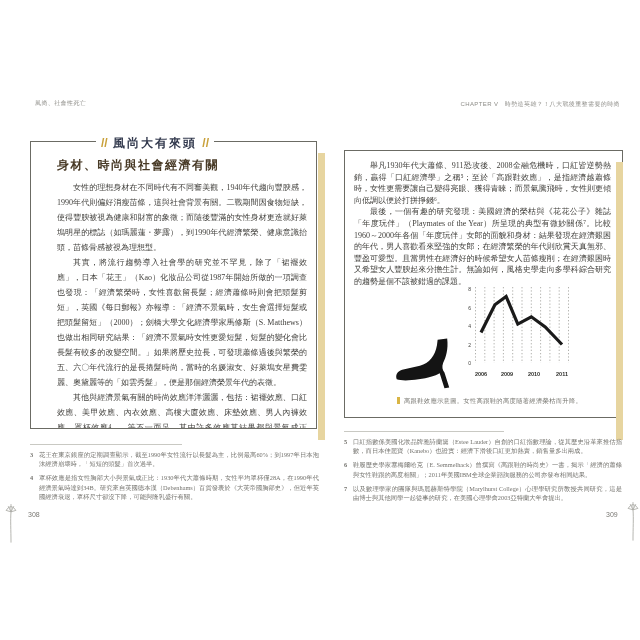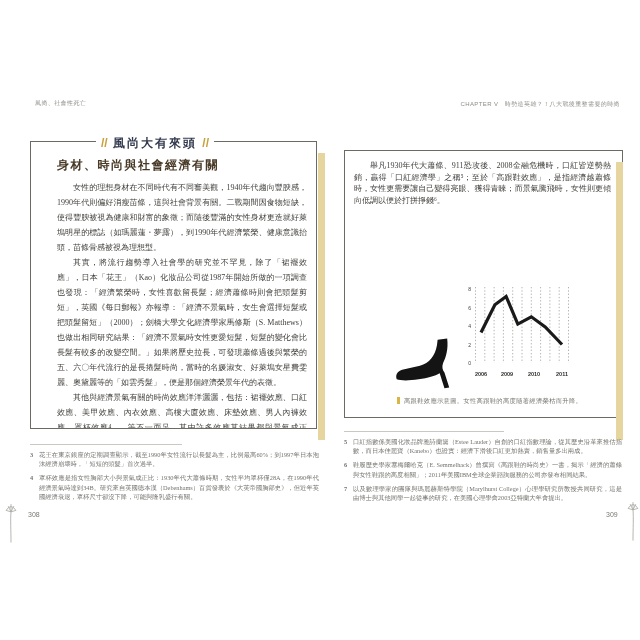--- a/index.html
+++ b/index.html
@@ -78,20 +78,21 @@
   </div>
   <div class="fn">
     <span class="fn-num">4</span>
     <span class="fn-text">罩杯效應是指女性胸部大小與景氣成正比：1930年代大蕭條時期，女性平均罩杯僅28A，在1990年代經濟景氣時達到34B。研究來自英國德本漢（Debenhams）百貨發表於《大英帝國胸部史》，但近年英國經濟衰退，罩杯尺寸卻沒下降，可能與隆乳盛行有關。</span>
   </div>
 </div>
 
 <div class="feature-box box-right">
   <div class="box-body">
     <p>舉凡1930年代大蕭條、911恐攻後、2008金融危機時，口紅皆逆勢熱銷，贏得「口紅經濟學」之稱⁵；至於「高跟鞋效應」，是指經濟越蕭條時，女性更需要讓自己變得亮眼、獲得青睞；而景氣騰飛時，女性則更傾向低調以便於打拼掙錢⁶。</p>
+    <p>最後，一個有趣的研究發現：美國經濟的榮枯與《花花公子》雜誌「年度玩伴」（Playmates of the Year）所呈現的典型有微妙關係⁷。比較1960～2000年各個「年度玩伴」女郎的面貌和身材：結果發現在經濟艱困的年代，男人喜歡看來堅強的女郎；在經濟繁榮的年代則欣賞天真無邪、豐盈可愛型。且當男性在經濟好的時候希望女人苗條瘦削；在經濟艱困時又希望女人豐腴起來分擔生計。無論如何，風格史學走向多學科綜合研究的趨勢是個不該被錯過的課題。</p>
   </div>
 
   <svg class="shoe-svg" width="75" height="72" viewBox="0 0 110 80">
     <path fill="#141414" d="M4,64 C2,58 4,53 12,50 L38,44 C52,40 60,30 63,14 L64,6 L78,4
       C80,20 76,32 72,40 C70,46 71,50 74,54 L81,76 L74,77 L67,55
       C60,59 50,62 36,64 C22,66 10,66 4,64 Z"></path>
   </svg>
 
   <svg class="plot-svg" width="128" height="102" viewBox="0 0 122 102">
     <g id="grid">

